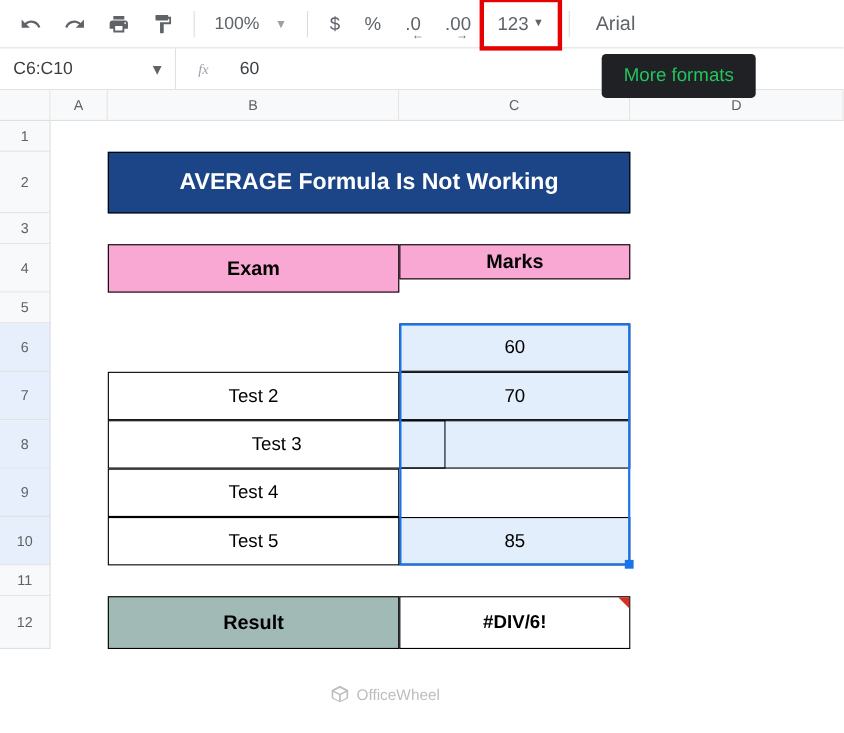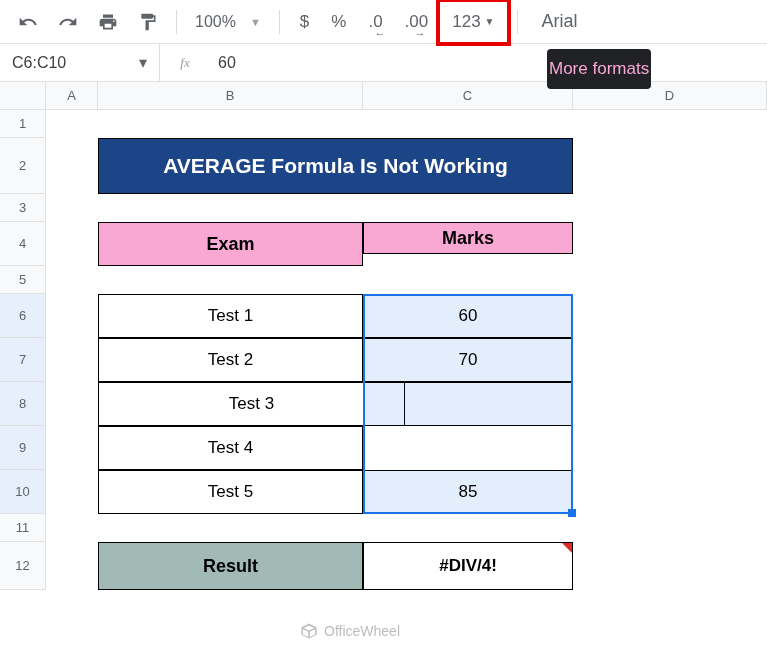--- a/index.html
+++ b/index.html
@@ -73,23 +73,23 @@
       padding: 2px 4px;
     }
     .font-name {
       padding: 0 14px;
       color: #5f6368;
       font-size: 18px;
     }
     .tooltip {
       position: absolute;
       background: #202124;
-      color: #f9a8d4;
+      color: #22c55e;
       font-size: 17px;
-      padding: 10px 2px;
+      padding: 10px 20px;
       border-radius: 4px;
       top: 49px;
       left: 547px;
       white-space: nowrap;
       z-index: 50;
     }
     .formula-bar {
       display: flex;
       align-items: center;
       height: 38px;
@@ -325,37 +325,36 @@
       <div class="col-h" style="width:210px">C</div>
       <div class="col-h" style="width:194px">D</div>
     </div>
     <div class="cells">
 
       <div class="cell title-cell" style="left:52px;top:28px;width:475px;height:56px">AVERAGE Formula Is Not Working</div>
 
       <div class="cell header-cell" style="left:52px;top:112px;width:265px;height:44px">Exam</div>
       <div class="cell header-cell" style="left:317px;top:112px;width:210px;height:32px">Marks</div>
 
-      <div class="cell data-cell" style="left:52px;top:184px;width:265px;height:44px">Test 1</div>
       <div class="cell data-cell sel-fill" style="left:317px;top:184px;width:210px;height:44px">60</div>
       <div class="cell data-cell" style="left:52px;top:228px;width:265px;height:44px">Test 2</div>
       <div class="cell data-cell sel-fill" style="left:317px;top:228px;width:210px;height:44px">70</div>
       <div class="cell data-cell" style="left:52px;top:272px;width:307px;height:44px">Test 3</div>
       <div class="cell data-cell sel-fill" style="left:317px;top:272px;width:210px;height:44px"></div>
       <div class="cell data-cell" style="left:52px;top:316px;width:265px;height:44px">Test 4</div>
       <div class="cell data-cell" style="left:52px;top:360px;width:265px;height:44px">Test 5</div>
       <div class="cell data-cell sel-fill" style="left:317px;top:360px;width:210px;height:44px">85</div>
 
       <div class="selection" style="left:317px;top:184px;width:210px;height:220px">
         <div class="sel-handle"></div>
       </div>
 
       <div class="cell result-label" style="left:52px;top:432px;width:265px;height:48px">Result</div>
       <div class="cell result-val" style="left:317px;top:432px;width:210px;height:48px">
-        <span>#DIV/4!</span>
+        <span>#DIV/6!</span>
         <div class="err-tri"></div>
       </div>
     </div>
   </div>
 </div>
 
 <div class="watermark">
   <svg width="18" height="18" viewBox="0 0 24 24">
       <path fill="#bdbdbd" d="M12 2L2 7v10l10 5 10-5V7L12 2zm0 2.5L19 8l-7 3.5L5 8l7-3.5zM4 9.5l7 3.5v7l-7-3.5v-7zm16 0v7l-7 3.5v-7l7-3.5z"></path>
     </svg>

